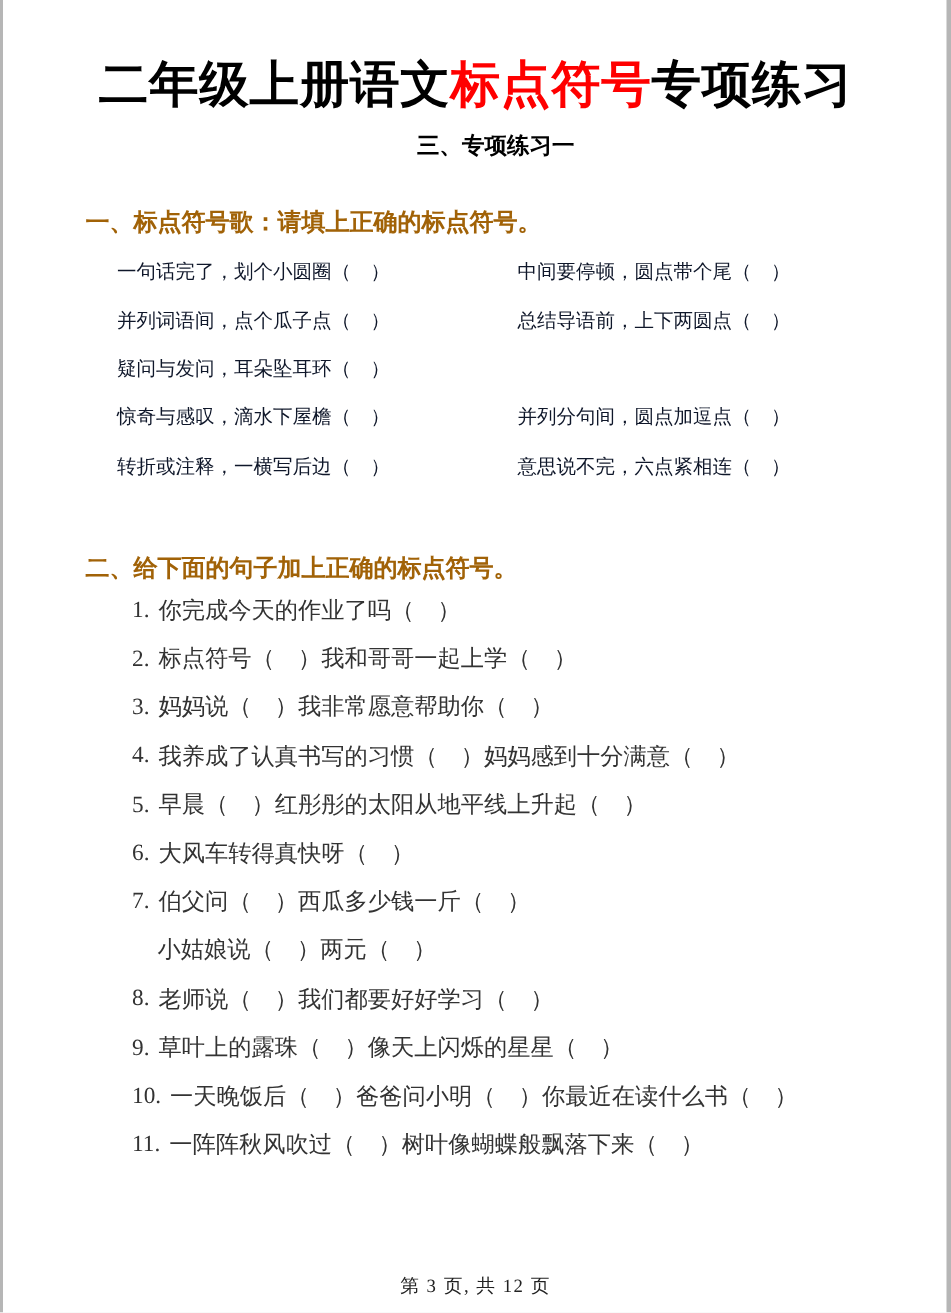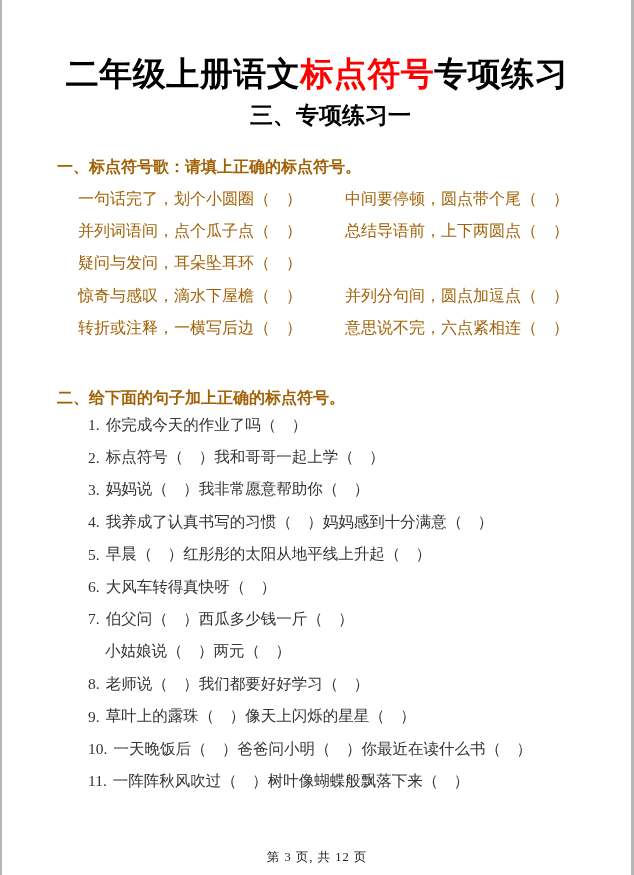--- a/index.html
+++ b/index.html
@@ -21,50 +21,49 @@
   .title {
     padding-top: 36px;
     text-align: center;
     font-family: "Liberation Sans", sans-serif;
     font-weight: bold;
     font-size: 33px;
     line-height: 40px;
     color: #000000;
     letter-spacing: 0.5px;
     white-space: nowrap;
-    margin-top: 18px;
   }
   .title .hl { color: #ff0000; }
 
   .subtitle {
     margin-top: 8px;
     text-align: center;
     font-family: "Liberation Sans", sans-serif;
     font-weight: bold;
-    font-size: 23px;
+    font-size: 15px;
     line-height: 27px;
     color: #000000;
     padding-left: 27px;
   }
 
   .sec-heading {
     margin-left: 57px;
     font-family: "Liberation Sans", sans-serif;
     font-weight: bold;
     font-size: 16px;
     line-height: 21px;
     color: #a16207;
   }
   .sec1-heading { margin-top: 27px; }
   .sec2-heading { margin-top: 42px; }
 
   .song {
     margin: 6px 0 0 78px;
-    font-size: 16px;
-    color: #a16207;
+    font-size: 13px;
+    color: #0f172a;
   }
   .song .row { height: 32.4px; display: flex; align-items: center; }
   .song .cell-left { width: 267px; flex: 0 0 267px; }
   .song .cell-right { flex: 1; }
 
   .items {
     margin: 1px 0 0 88px;
     font-size: 15.5px;
     color: #333333;
   }

